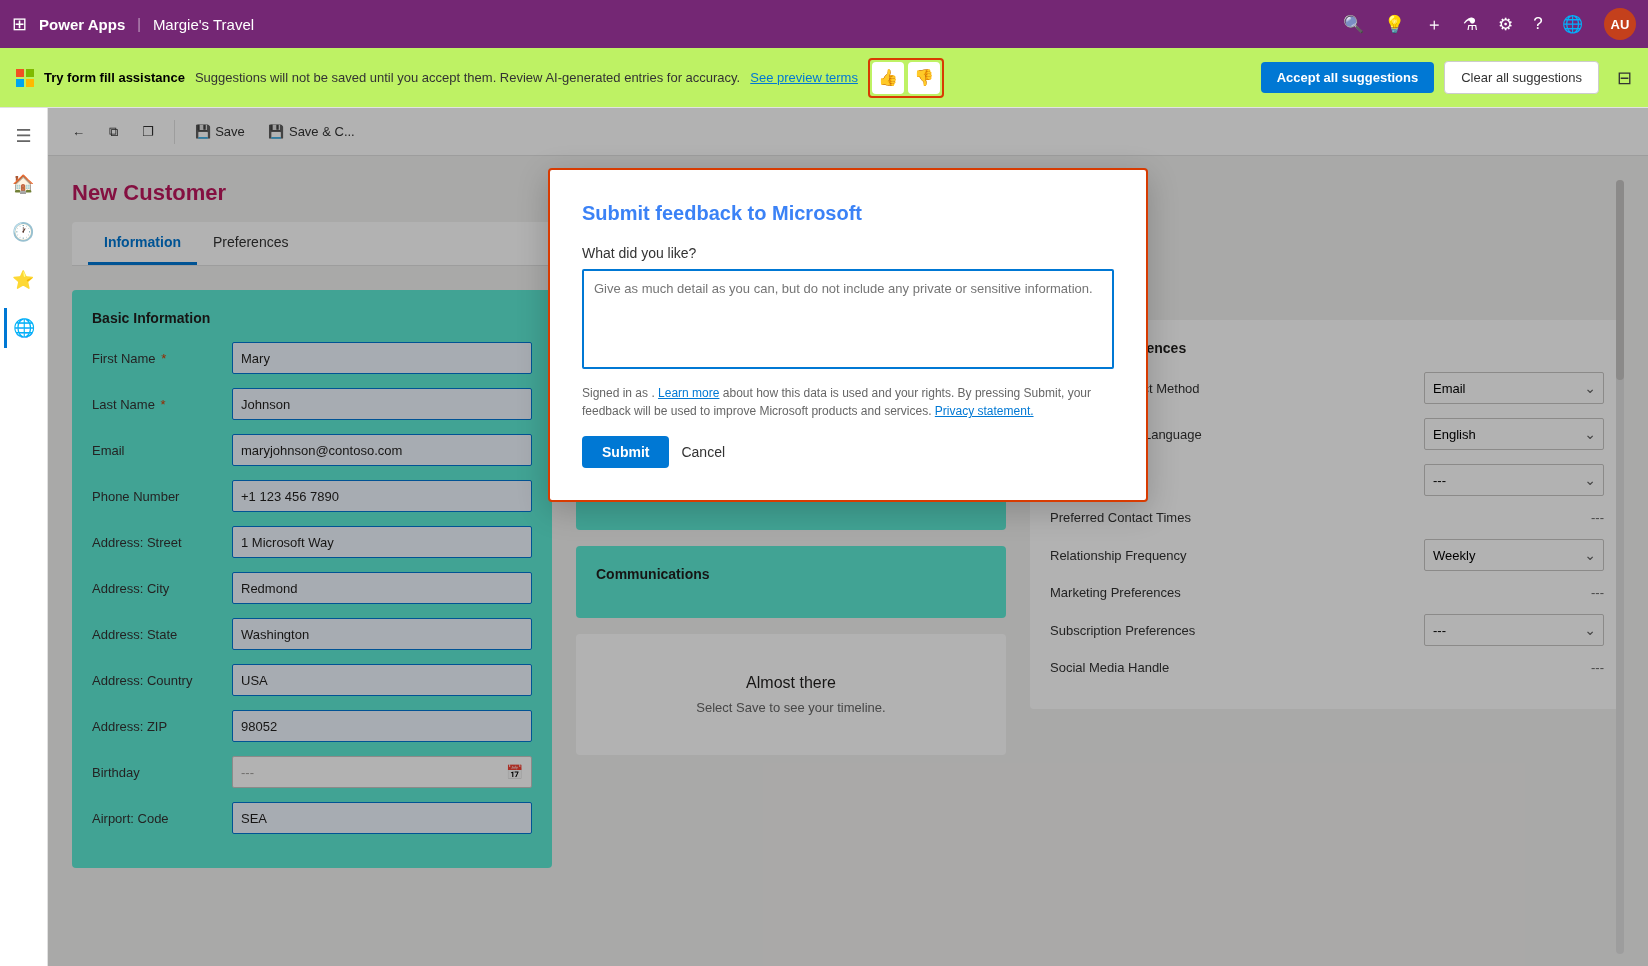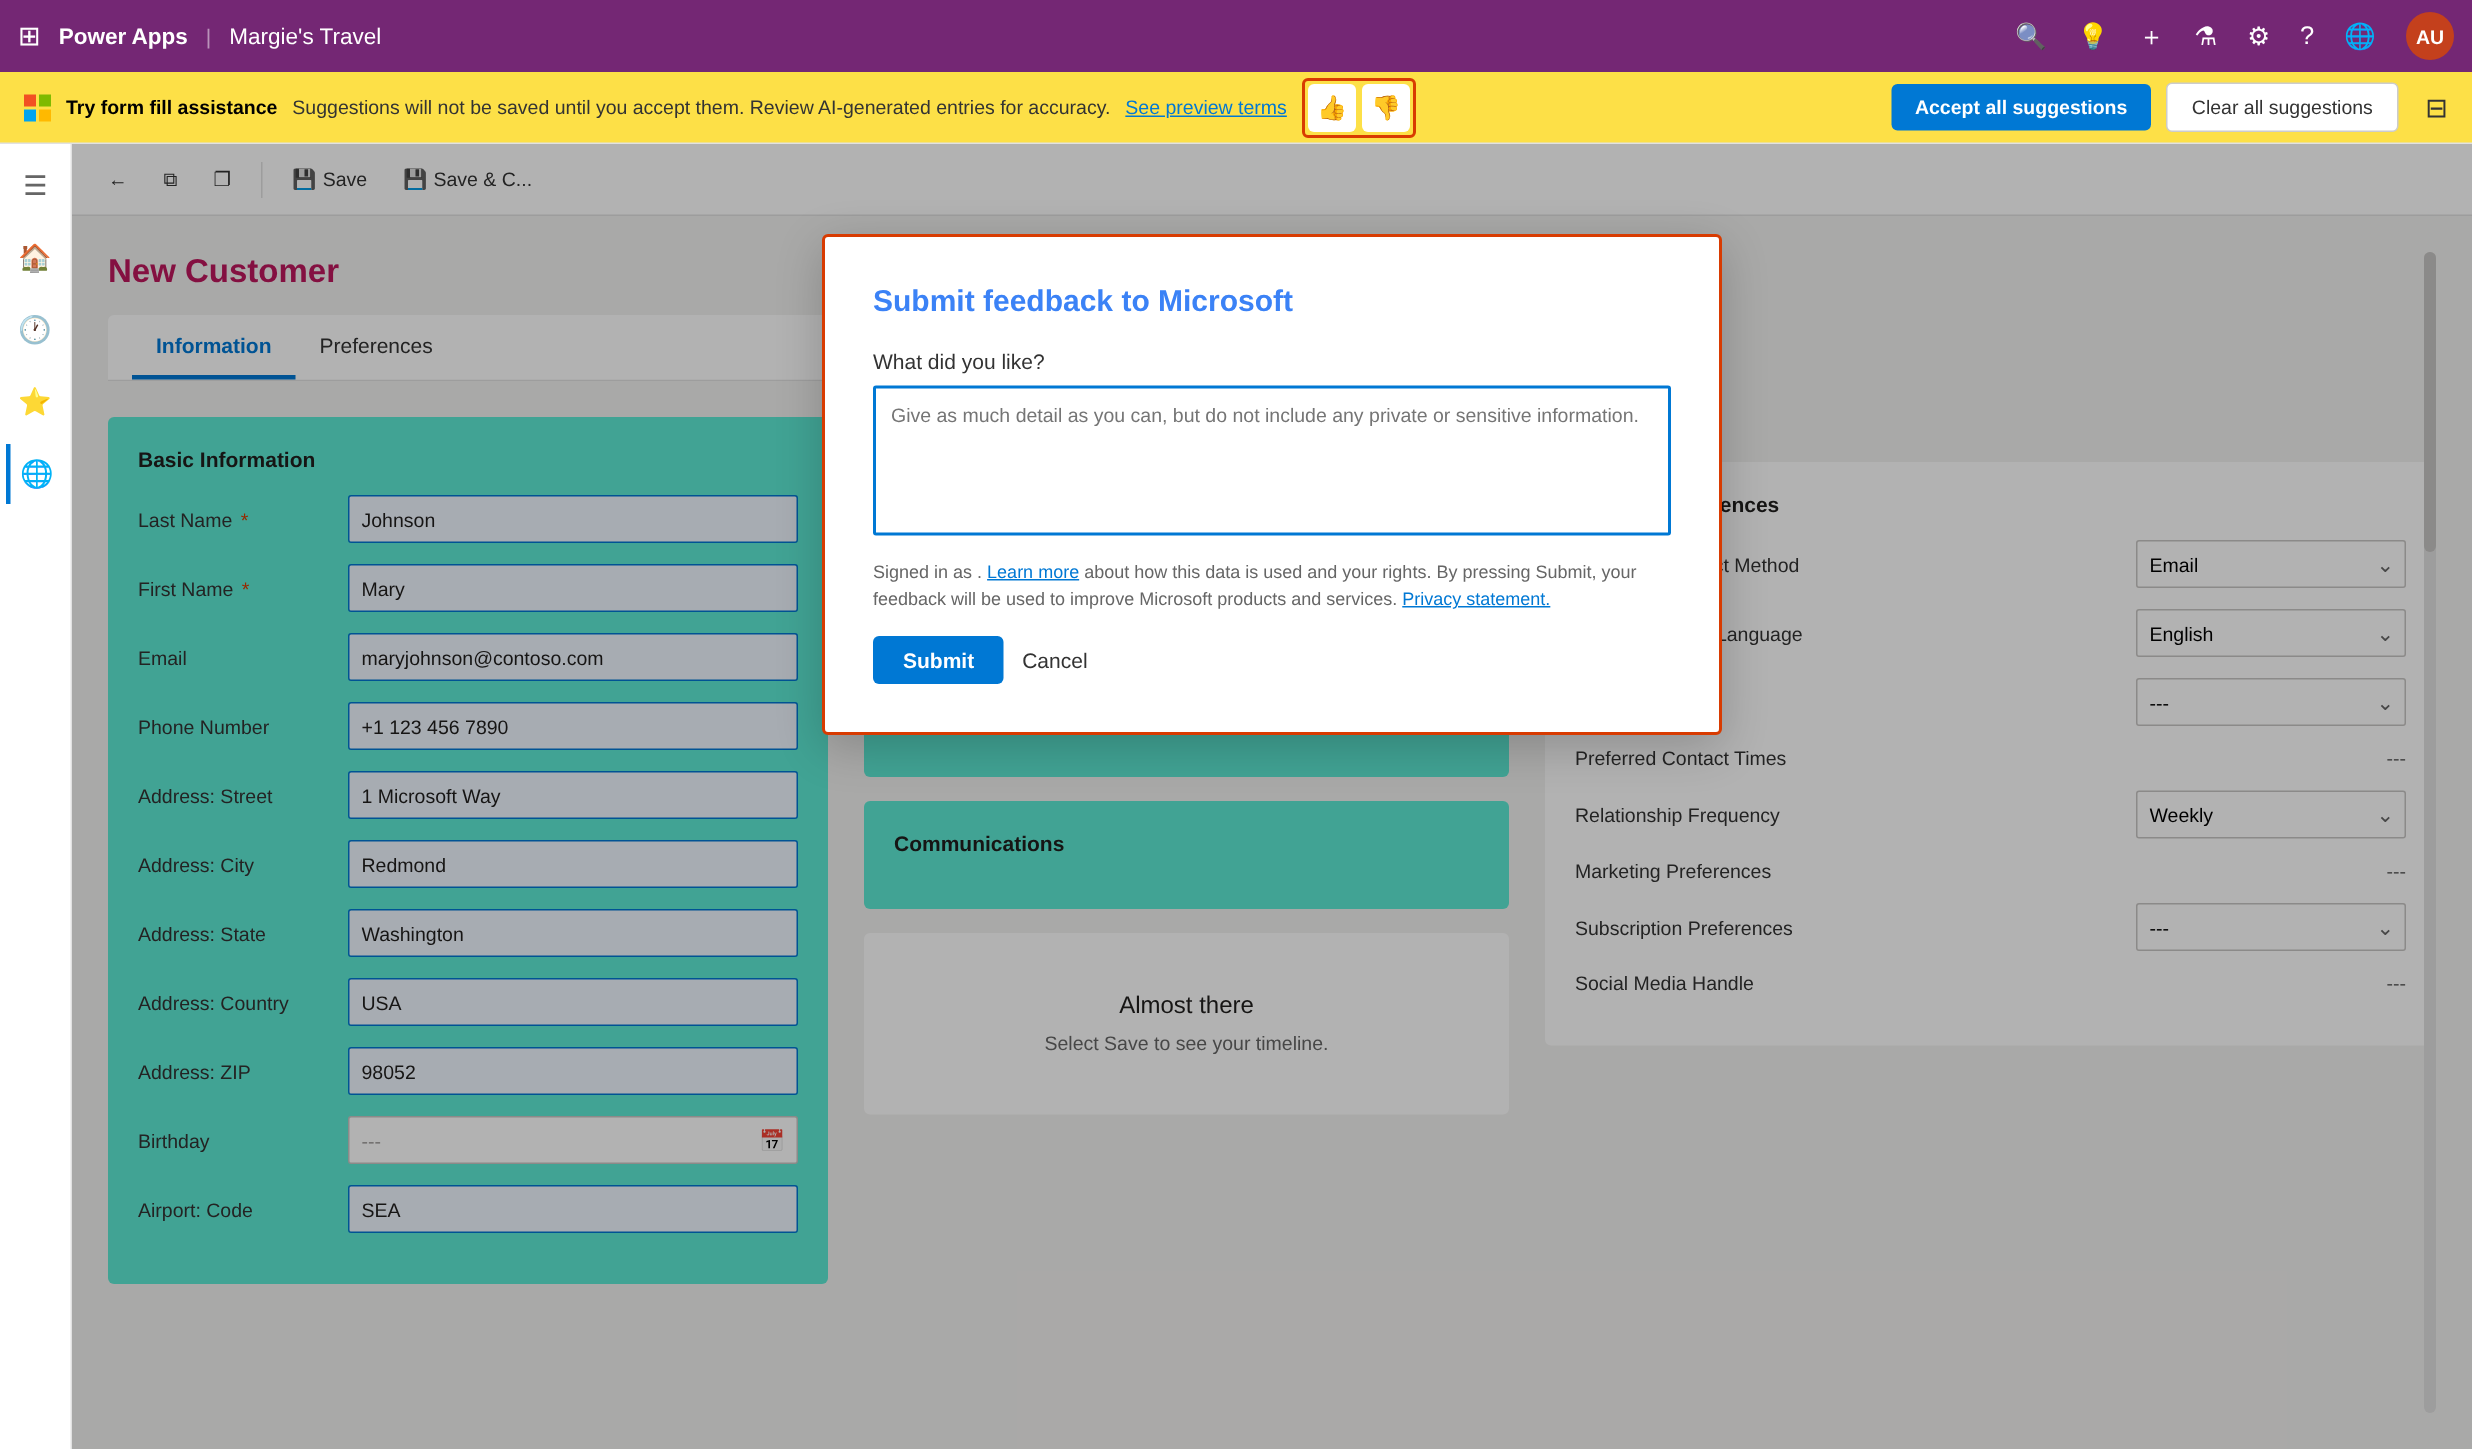--- a/index.html
+++ b/index.html
@@ -12,23 +12,23 @@
       height: 48px;
       display: flex;
       align-items: center;
       padding: 0 12px;
       gap: 12px;
     }
     .avatar { width: 32px; height: 32px; border-radius: 50%; background: #c4401c; display: flex; align-items: center; justify-content: center; font-size: 13px; font-weight: 600; color: white; }
 
     
     .suggestions-bar {
-      background: #fde047;
+      background: #bef264;
       border-bottom: 1px solid #e1e1e1;
-      height: 48px;
+      height: 60px;
       display: flex;
       align-items: center;
       padding: 0 16px;
       gap: 10px;
     }
     .thumb-btn {
       width: 32px; height: 32px; border: 2px solid #d83b01; border-radius: 4px;
       display: flex; align-items: center; justify-content: center; cursor: pointer; background: white; font-size: 16px;
     }
     .suggestions-bar .spacer { flex: 1; }
@@ -233,26 +233,26 @@
 
         <div class="tabs">
           <div class="tab active">Information</div>
           <div class="tab">Preferences</div>
         </div>
 
         <div class="form-section">
           <div class="section-title">Basic Information</div>
 
           <div class="field-row">
+            <div class="field-label">First Name <span class="field-required">*</span></div>
+            <input class="field-input highlighted" type="text" value="Mary" style="">
+          </div>
+          <div class="field-row">
             <div class="field-label">Last Name <span class="field-required">*</span></div>
             <input class="field-input highlighted" type="text" value="Johnson" style="">
-          </div>
-          <div class="field-row">
-            <div class="field-label">First Name <span class="field-required">*</span></div>
-            <input class="field-input highlighted" type="text" value="Mary" style="">
           </div>
           <div class="field-row">
             <div class="field-label">Email</div>
             <input class="field-input highlighted" type="text" value="maryjohnson@contoso.com" style="">
           </div>
           <div class="field-row">
             <div class="field-label">Phone Number</div>
             <input class="field-input highlighted" type="text" value="+1 123 456 7890" style="">
           </div>
           <div class="field-row">

